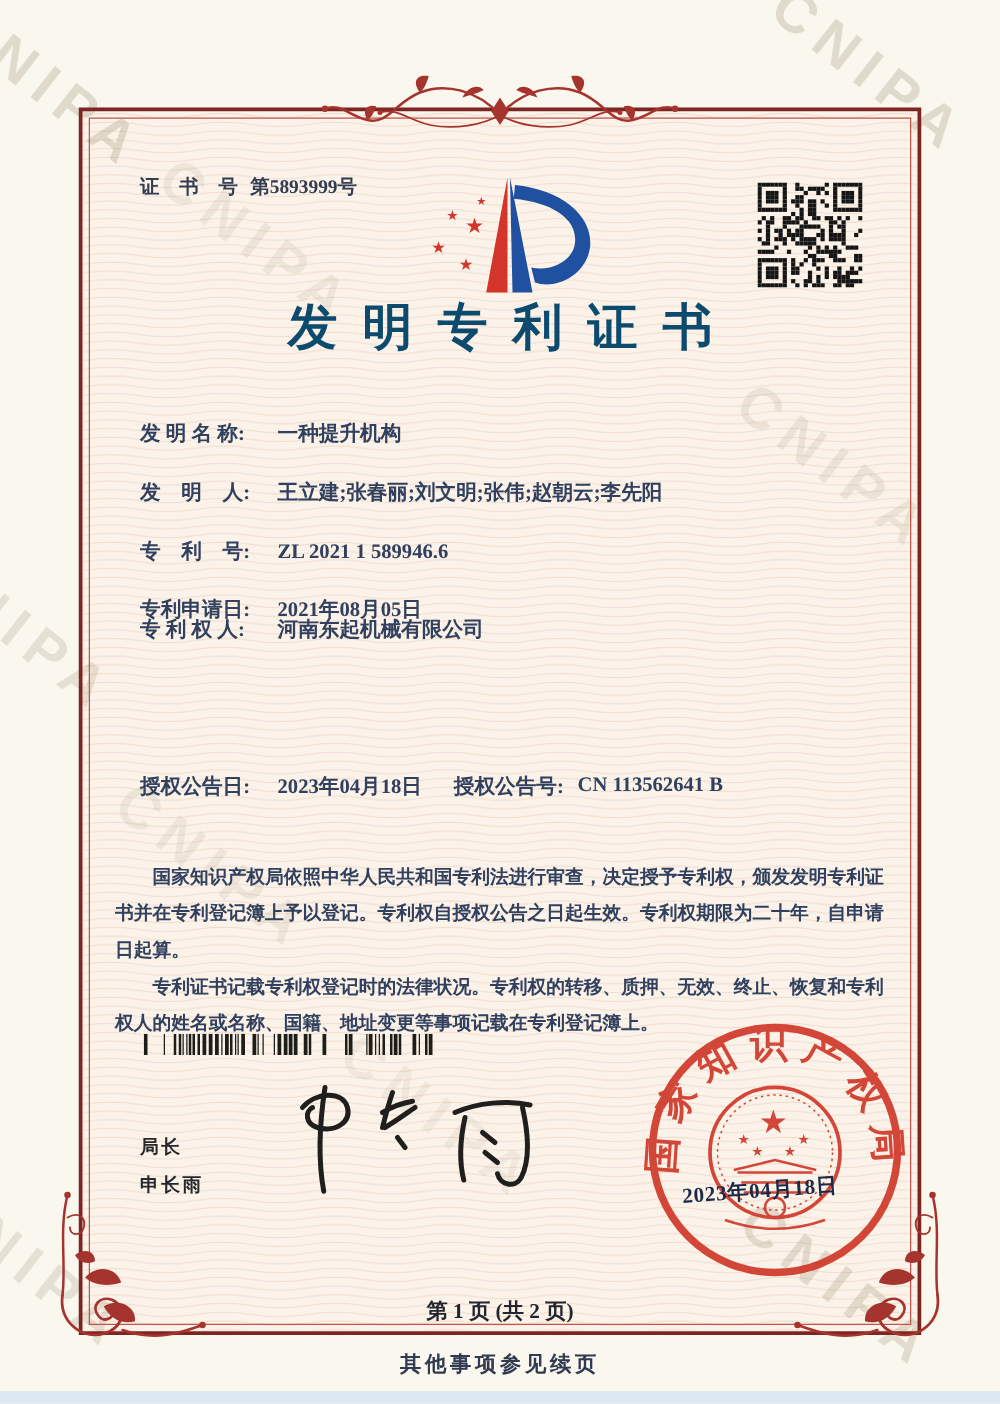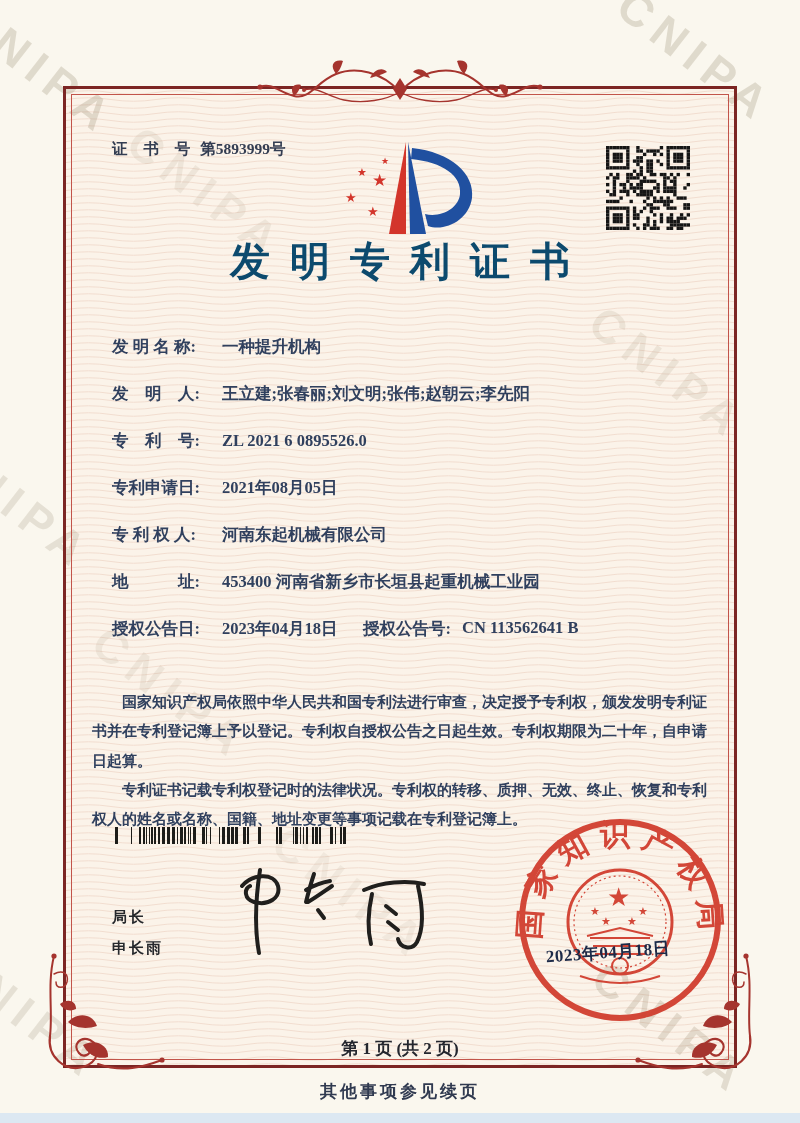--- a/index.html
+++ b/index.html
@@ -429,30 +429,27 @@
 
     <div class="cert-title">发明专利证书</div>
 
     <div class="row" style="top:336px">
       <span class="lab">发 明 名 称:</span><span class="val">一种提升机构</span>
     </div>
     <div class="row" style="top:383px">
       <span class="lab">发　明　人:</span><span class="val">王立建;张春丽;刘文明;张伟;赵朝云;李先阳</span>
     </div>
     <div class="row" style="top:430px">
-      <span class="lab">专　利　号:</span><span class="val">ZL 2021 6 0895526.0</span>
+      <span class="lab">专　利　号:</span><span class="val">ZL 2021 1 589946.6</span>
     </div>
     <div class="row" style="top:477px">
       <span class="lab">专利申请日:</span><span class="val">2021年08月05日</span>
     </div>
-    <div class="row" style="top:524px">
+    <div class="row" style="top:493px">
       <span class="lab">专 利 权 人:</span><span class="val">河南东起机械有限公司</span>
-    </div>
-    <div class="row" style="top:571px">
-      <span class="lab">地　　　址:</span><span class="val">453400 河南省新乡市长垣县起重机械工业园</span>
     </div>
     <div class="row" style="top:618px">
       <span class="lab">授权公告日:</span><span class="val">2023年04月18日</span>
       <span class="lab2">授权公告号:</span>
       <span class="val2">CN 113562641 B</span>
     </div>
 
     <div class="paras">
       <p>国家知识产权局依照中华人民共和国专利法进行审查，决定授予专利权，颁发发明专利证书并在专利登记簿上予以登记。专利权自授权公告之日起生效。专利权期限为二十年，自申请日起算。</p>
       <p>专利证书记载专利权登记时的法律状况。专利权的转移、质押、无效、终止、恢复和专利权人的姓名或名称、国籍、地址变更等事项记载在专利登记簿上。</p>

